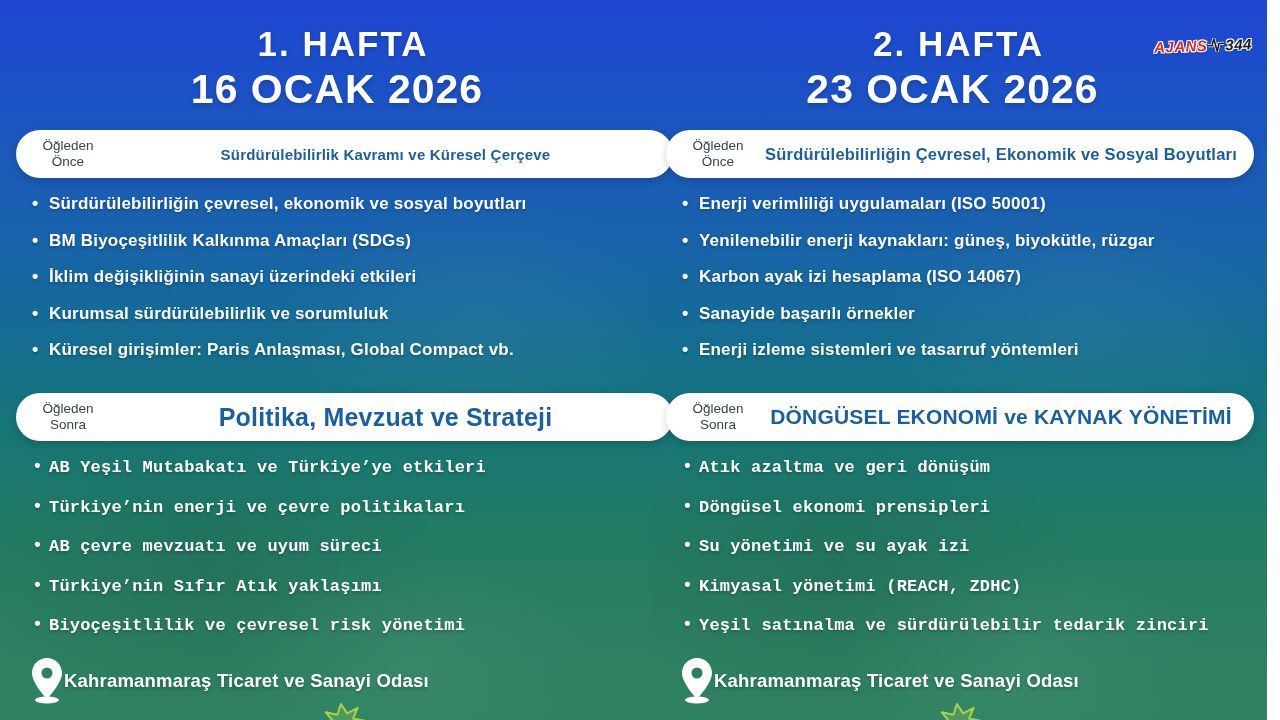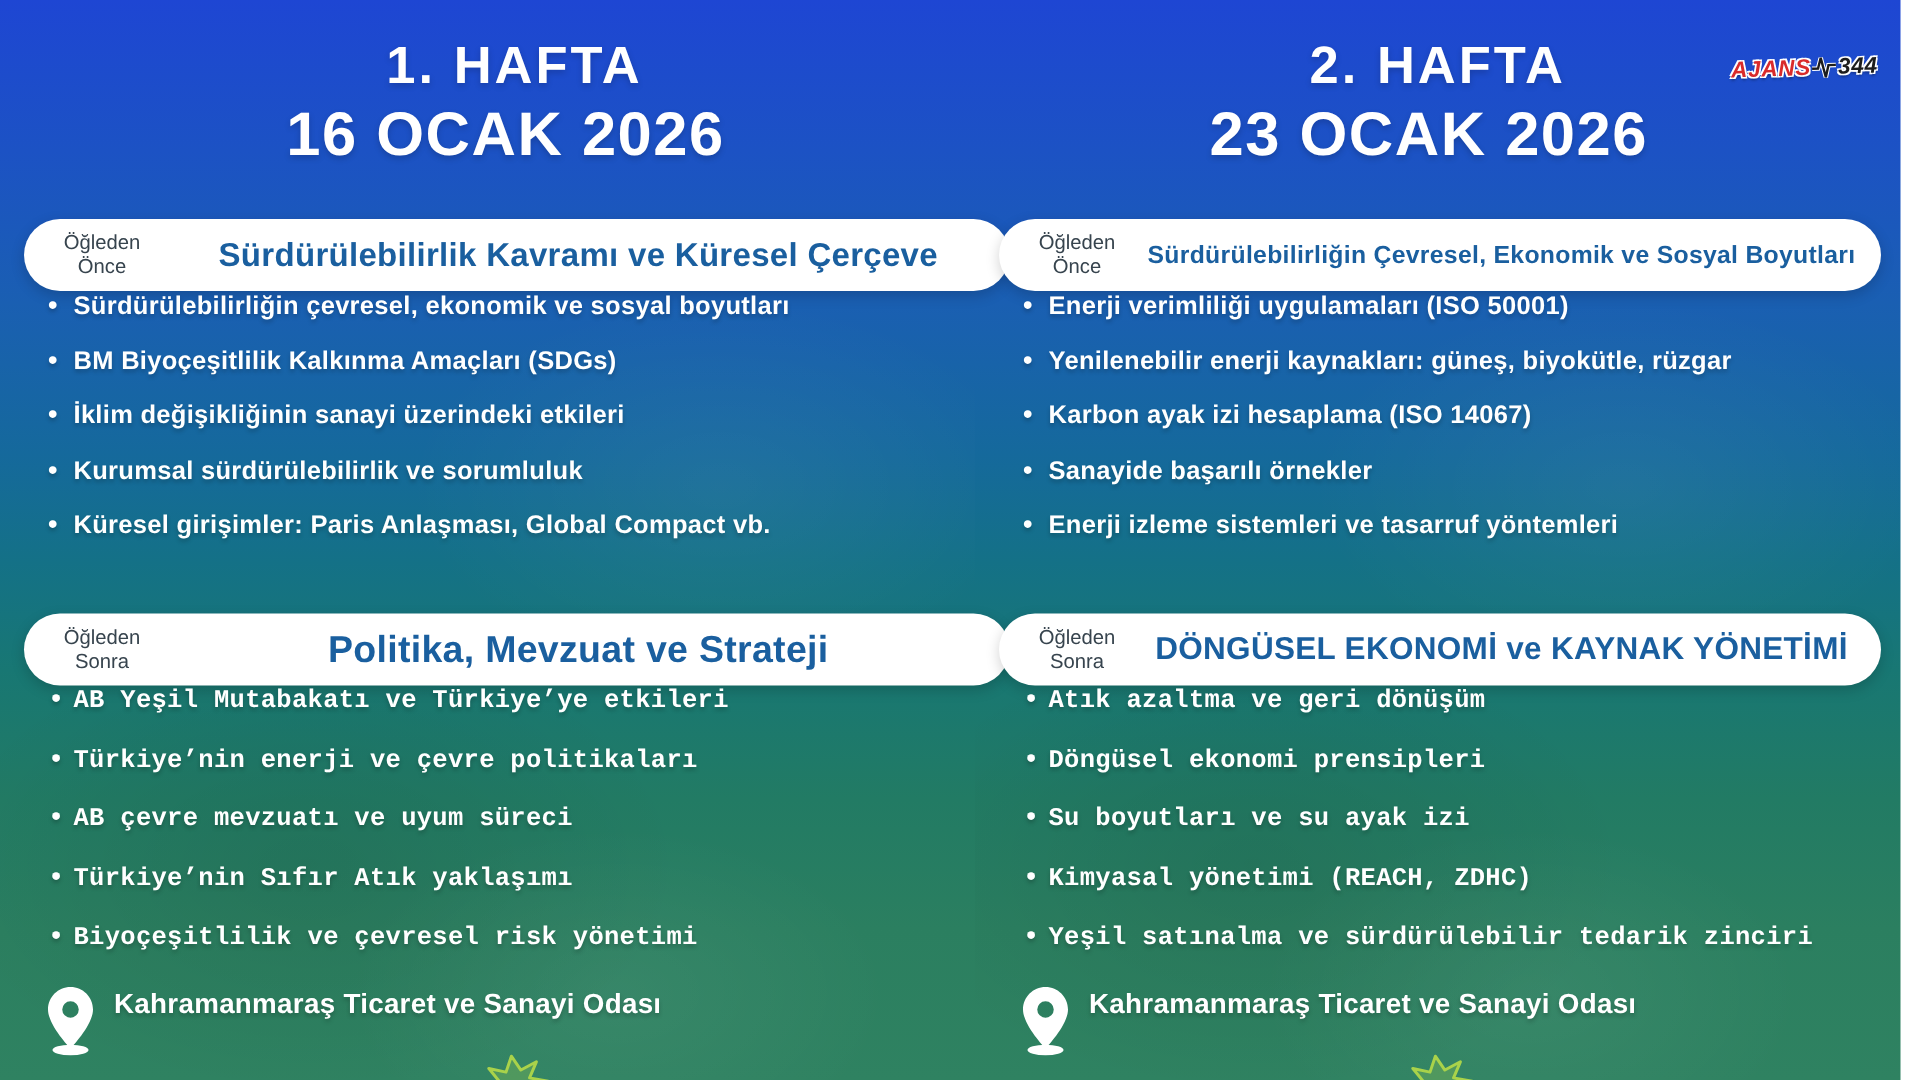--- a/index.html
+++ b/index.html
@@ -21,43 +21,43 @@
 
   .week { position:absolute; top:24px; left:0; right:0; text-align:center;
     color:#fff; font-size:35px; font-weight:600; letter-spacing:2px;
     text-shadow:0 2px 4px rgba(0,0,0,0.18); z-index:2; }
   .date { position:absolute; top:66px; left:0; right:12px; text-align:center;
     color:#fff; font-size:41px; font-weight:800; letter-spacing:1px;
     text-shadow:0 2px 4px rgba(0,0,0,0.18); z-index:2; }
 
   .pill { position:absolute; left:16px; right:13px; height:48px; background:#fff;
     border-radius:26px; display:flex; align-items:center; padding:0 16px;
-    box-shadow:0 3px 9px rgba(0,0,0,0.18); z-index:2;margin-top:16px; }
+    box-shadow:0 3px 9px rgba(0,0,0,0.18); z-index:2; }
   .pill-1 { top:130px; } .pill-2 { top:393px; }
   .pill-when { flex:0 0 auto; width:72px; text-align:center; color:#37444e;
     font-size:13.5px; font-weight:400; line-height:1.15; margin-right:10px; }
   .pill-title { flex:1; text-align:center; color:#1a5f9f; font-weight:800;
     letter-spacing:0.2px; }
-  .t-l1 { font-size:22px; }
+  .t-l1 { font-size:15px; }
   .t-l2 { font-size:25px; }
   .t-r1 { font-size:16.5px; }
   .t-r2 { font-size:21px; }
 
   .agenda { position:absolute; left:32px; right:8px; list-style:none; z-index:2; }
   .agenda-1 { top:194px; }
   .agenda-2 { top:458px;font-family:Liberation Mono, monospace; }
   .agenda li { position:relative; color:#fff; font-size:17px; font-weight:700;
     letter-spacing:0.2px; padding-left:17px; text-shadow:0 2px 3px rgba(0,0,0,0.22); }
   .agenda-1 li { height:36.5px; }
   .agenda-2 li { height:39.5px; }
   .agenda li::before { content:"\2022"; position:absolute; left:0; top:-1px;
     font-size:18px; }
 
   .footer { position:absolute; left:30px; bottom:16px; display:flex;
-    gap:12px; z-index:2; }
+    align-items:center; z-index:2; }
   .pin-icon { width:34px; height:46px; flex:0 0 auto; }
   .footer-text { color:#fff; font-size:18.5px; font-weight:700;
     letter-spacing:0.2px; text-shadow:0 2px 3px rgba(0,0,0,0.22); }
 
   .leaf-decor { position:absolute; left:50%; bottom:-16px;
     transform:translateX(-50%) rotate(-8deg); z-index:2; }
 
   .logo { position:absolute; top:36px; right:15px; z-index:3;
     display:flex; align-items:center; transform:rotate(-2deg);
     font-style:italic; font-weight:800; letter-spacing:0.5px; }
@@ -154,21 +154,21 @@
       <div class="pill-when">
         <div>Öğleden</div>
         <div>Sonra</div>
       </div>
       <div class="pill-title t-r2">DÖNGÜSEL EKONOMİ ve KAYNAK YÖNETİMİ</div>
     </div>
 
     <ul class="agenda agenda-2">
       <li>Atık azaltma ve geri dönüşüm</li>
       <li>Döngüsel ekonomi prensipleri</li>
-      <li>Su boyutları ve su ayak izi</li>
+      <li>Su yönetimi ve su ayak izi</li>
       <li>Kimyasal yönetimi (REACH, ZDHC)</li>
       <li>Yeşil satınalma ve sürdürülebilir tedarik zinciri</li>
     </ul>
 
     <div class="footer">
       <svg class="pin-icon" viewBox="0 0 34 46">
         <ellipse cx="17" cy="42" rx="12" ry="3.5" fill="#ffffff"></ellipse>
         <path fill="#ffffff" fill-rule="evenodd" d="M17 0 C8.7 0 2 6.7 2 15 c0 10.5 15 26 15 26 s15 -15.5 15 -26 C32 6.7 25.3 0 17 0 z M17 9.5 a5.5 5.5 0 1 1 0 11 a5.5 5.5 0 0 1 0 -11 z"></path>
       </svg>
       <div class="footer-text">Kahramanmaraş Ticaret ve Sanayi Odası</div>

